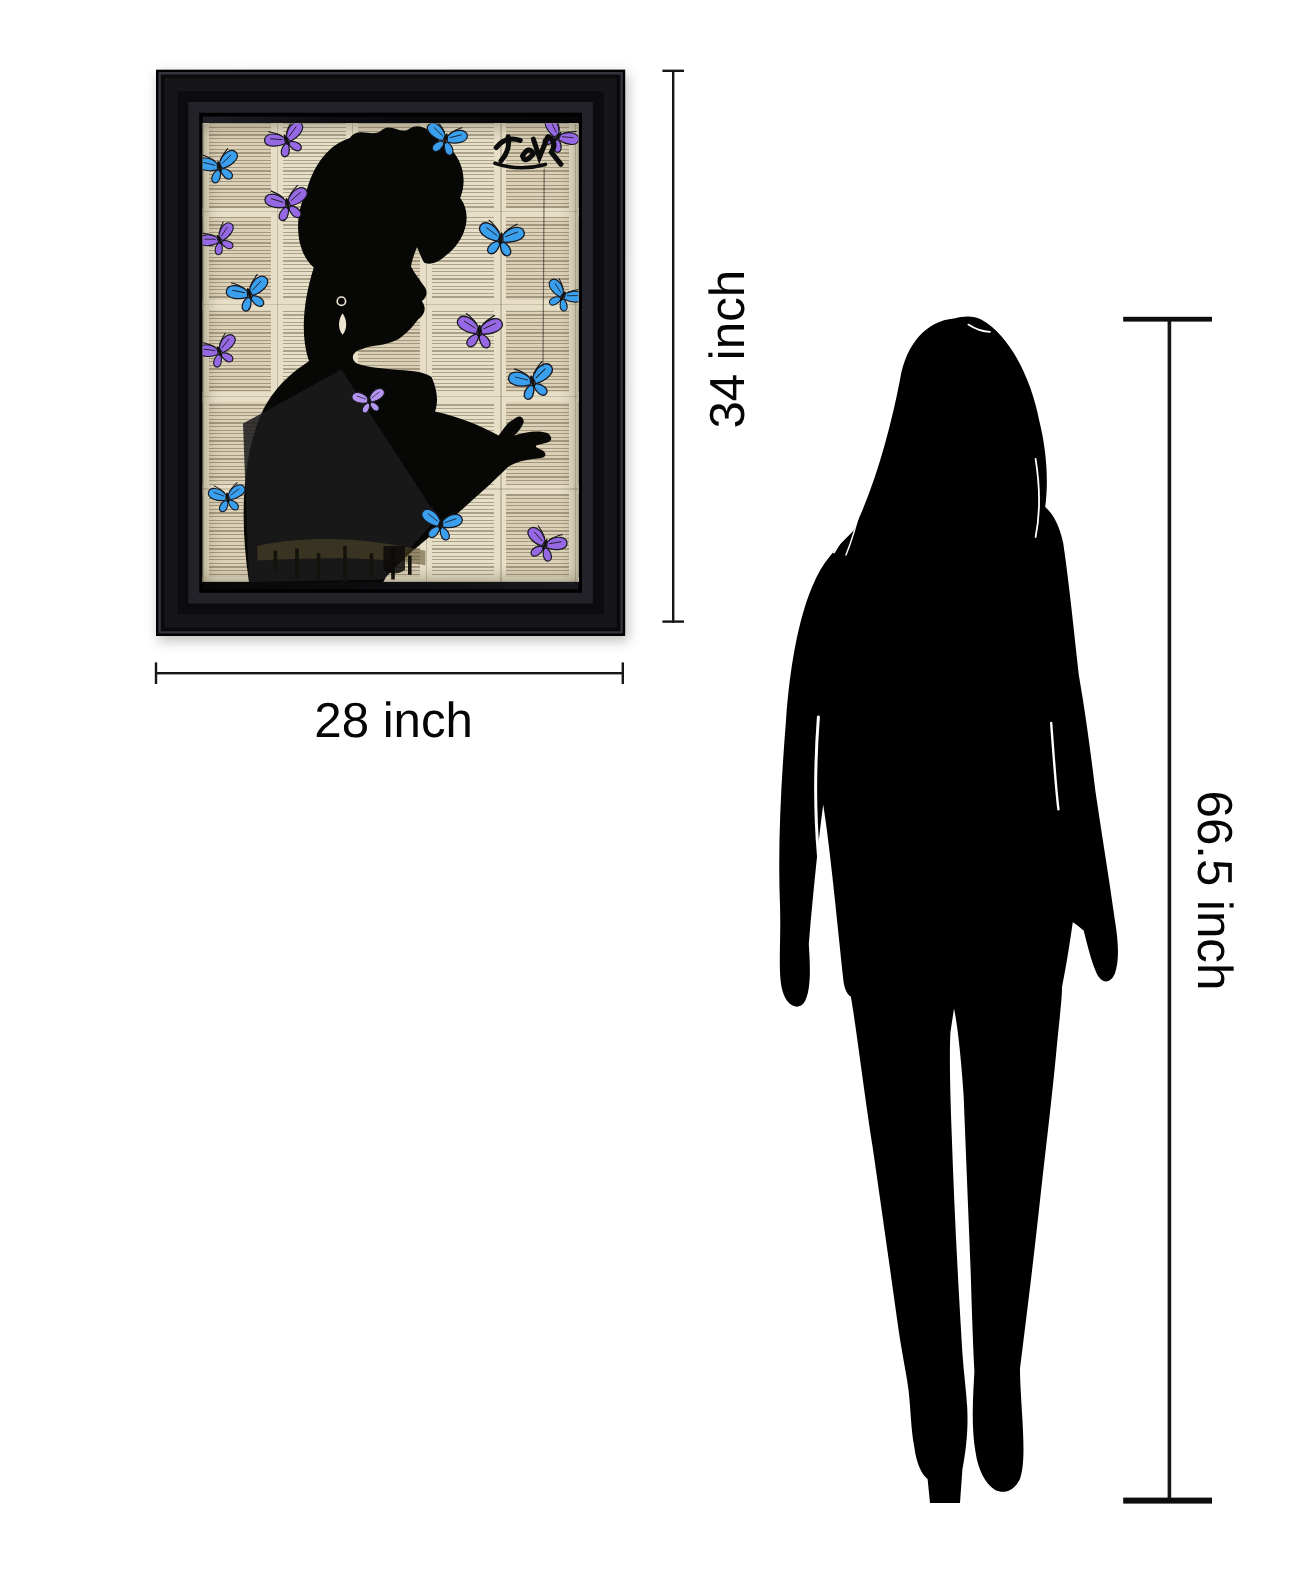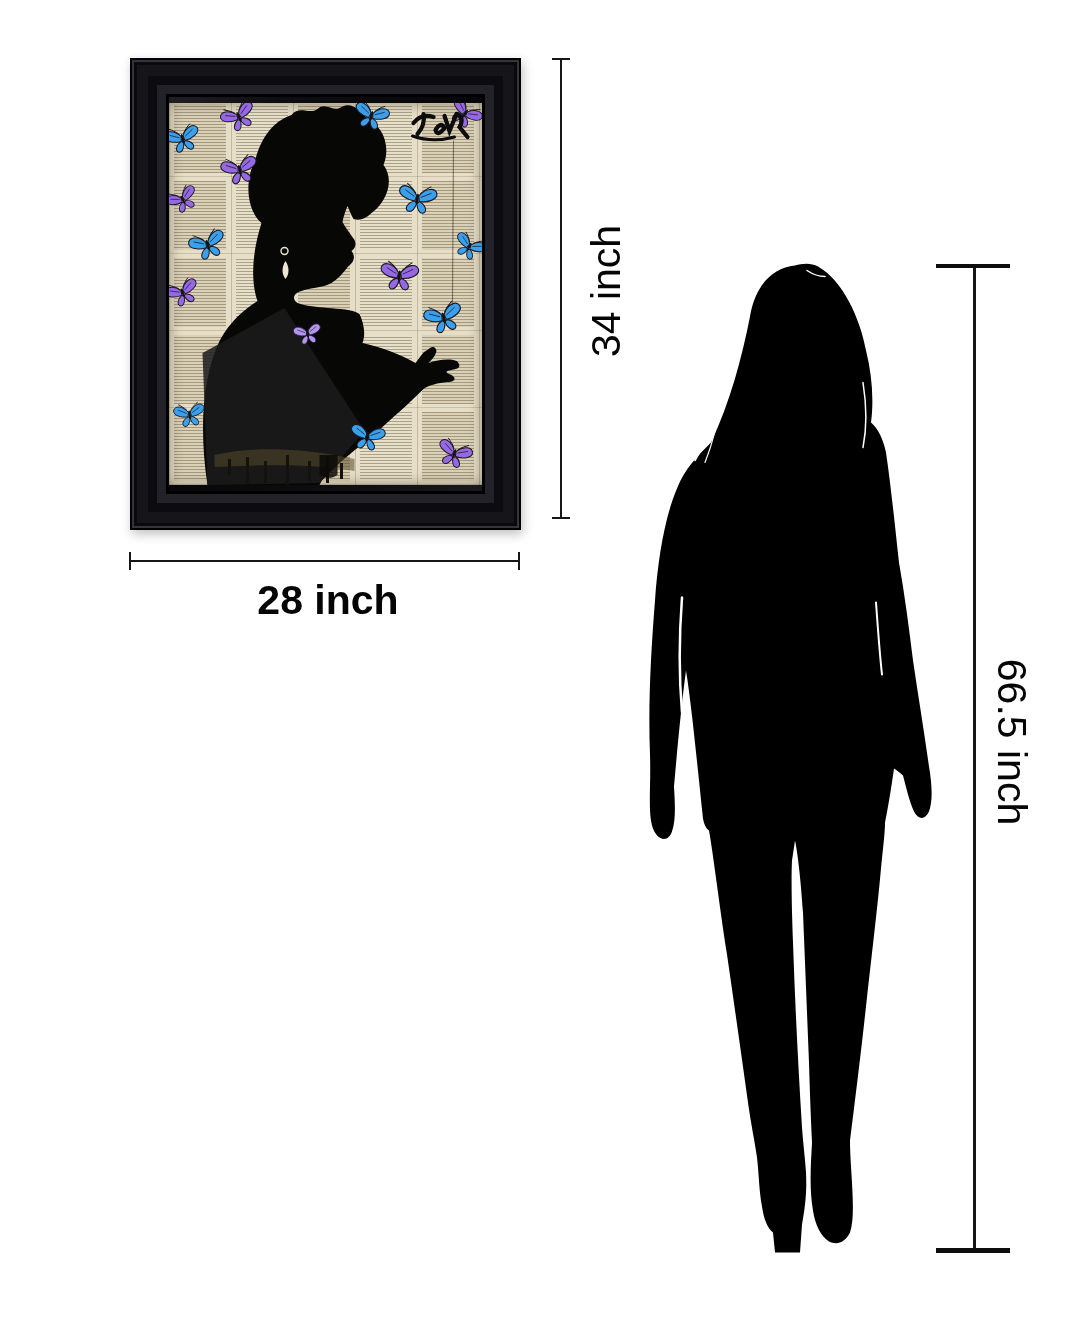--- a/index.html
+++ b/index.html
@@ -154,21 +154,21 @@
   </div>
 
   <div class="dline" style="left:560px;top:59px;width:2px;height:460px;"></div>
   <div class="dcap" style="left:552px;top:58px;width:18px;height:2px;"></div>
   <div class="dcap" style="left:552px;top:517px;width:18px;height:2px;"></div>
   <div class="dim-label rot-ccw" style="left:506px;top:269px;width:200px;height:44px;">34 inch</div>
 
   <div class="dline" style="left:130px;top:560px;width:390px;height:2px;"></div>
   <div class="dcap" style="left:129px;top:552px;width:2px;height:18px;"></div>
   <div class="dcap" style="left:518px;top:552px;width:2px;height:18px;"></div>
-  <div class="dim-label" style="left:220px;top:578px;width:216px;font-weight:bold;">28 inch</div>
+  <div class="dim-label" style="left:220px;top:578px;width:216px;">28 inch</div>
 
   <svg class="person" viewBox="0 0 295 995" aria-hidden="true">
     <path fill="#000000" d="
       M150,3
       C127,5 110,24 105,54
       C97,95 85,140 66,180
       C52,194 40,206 32,226
       C20,254 13,295 10,338
       C6,388 3,442 5,492
       C6,522 3,548 7,563

